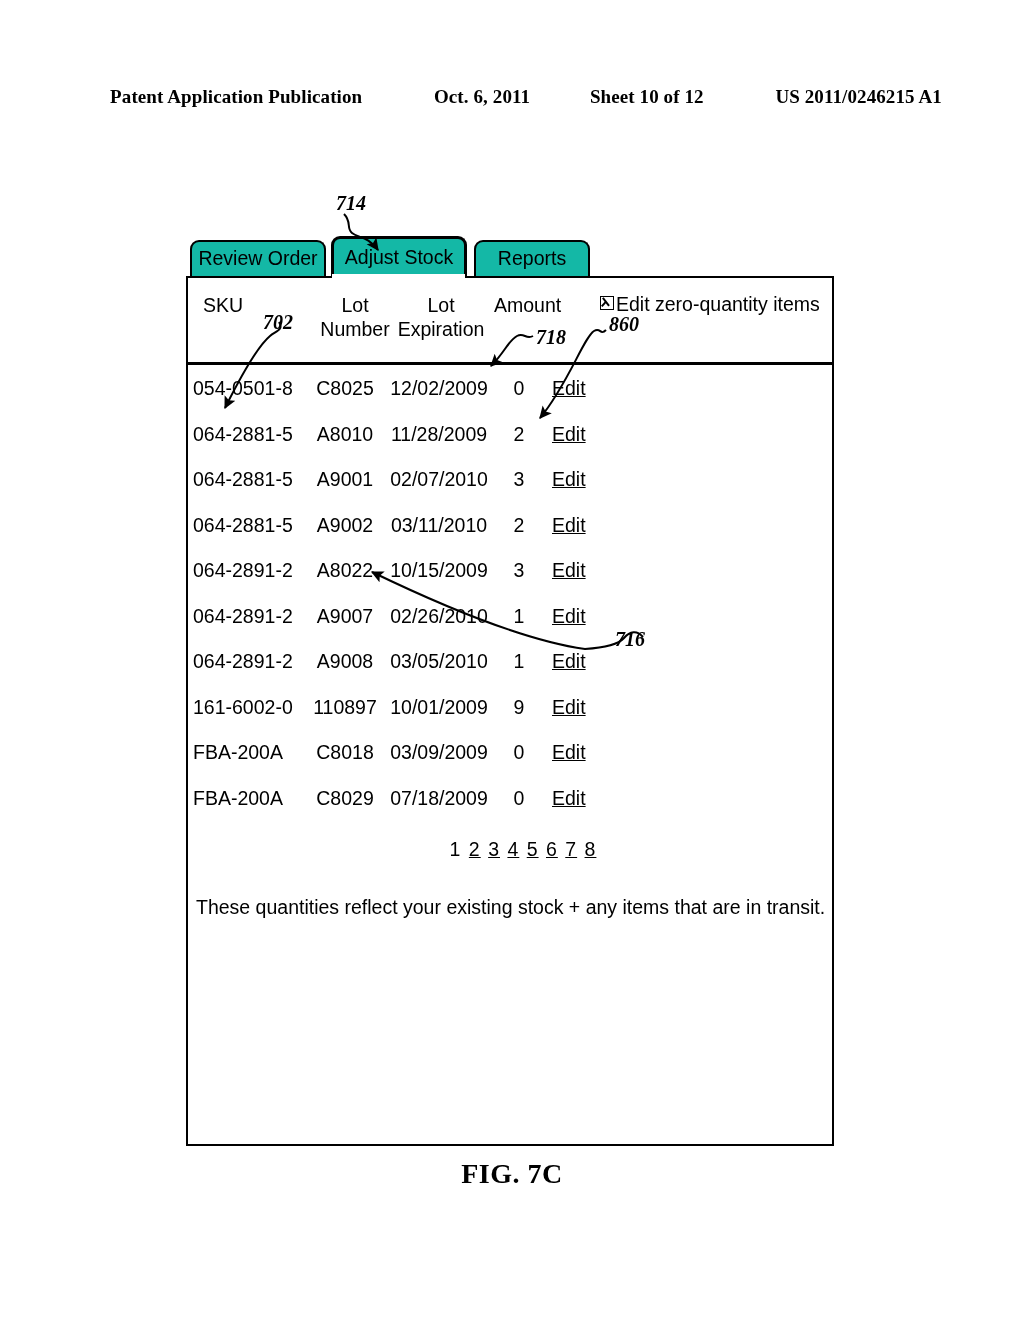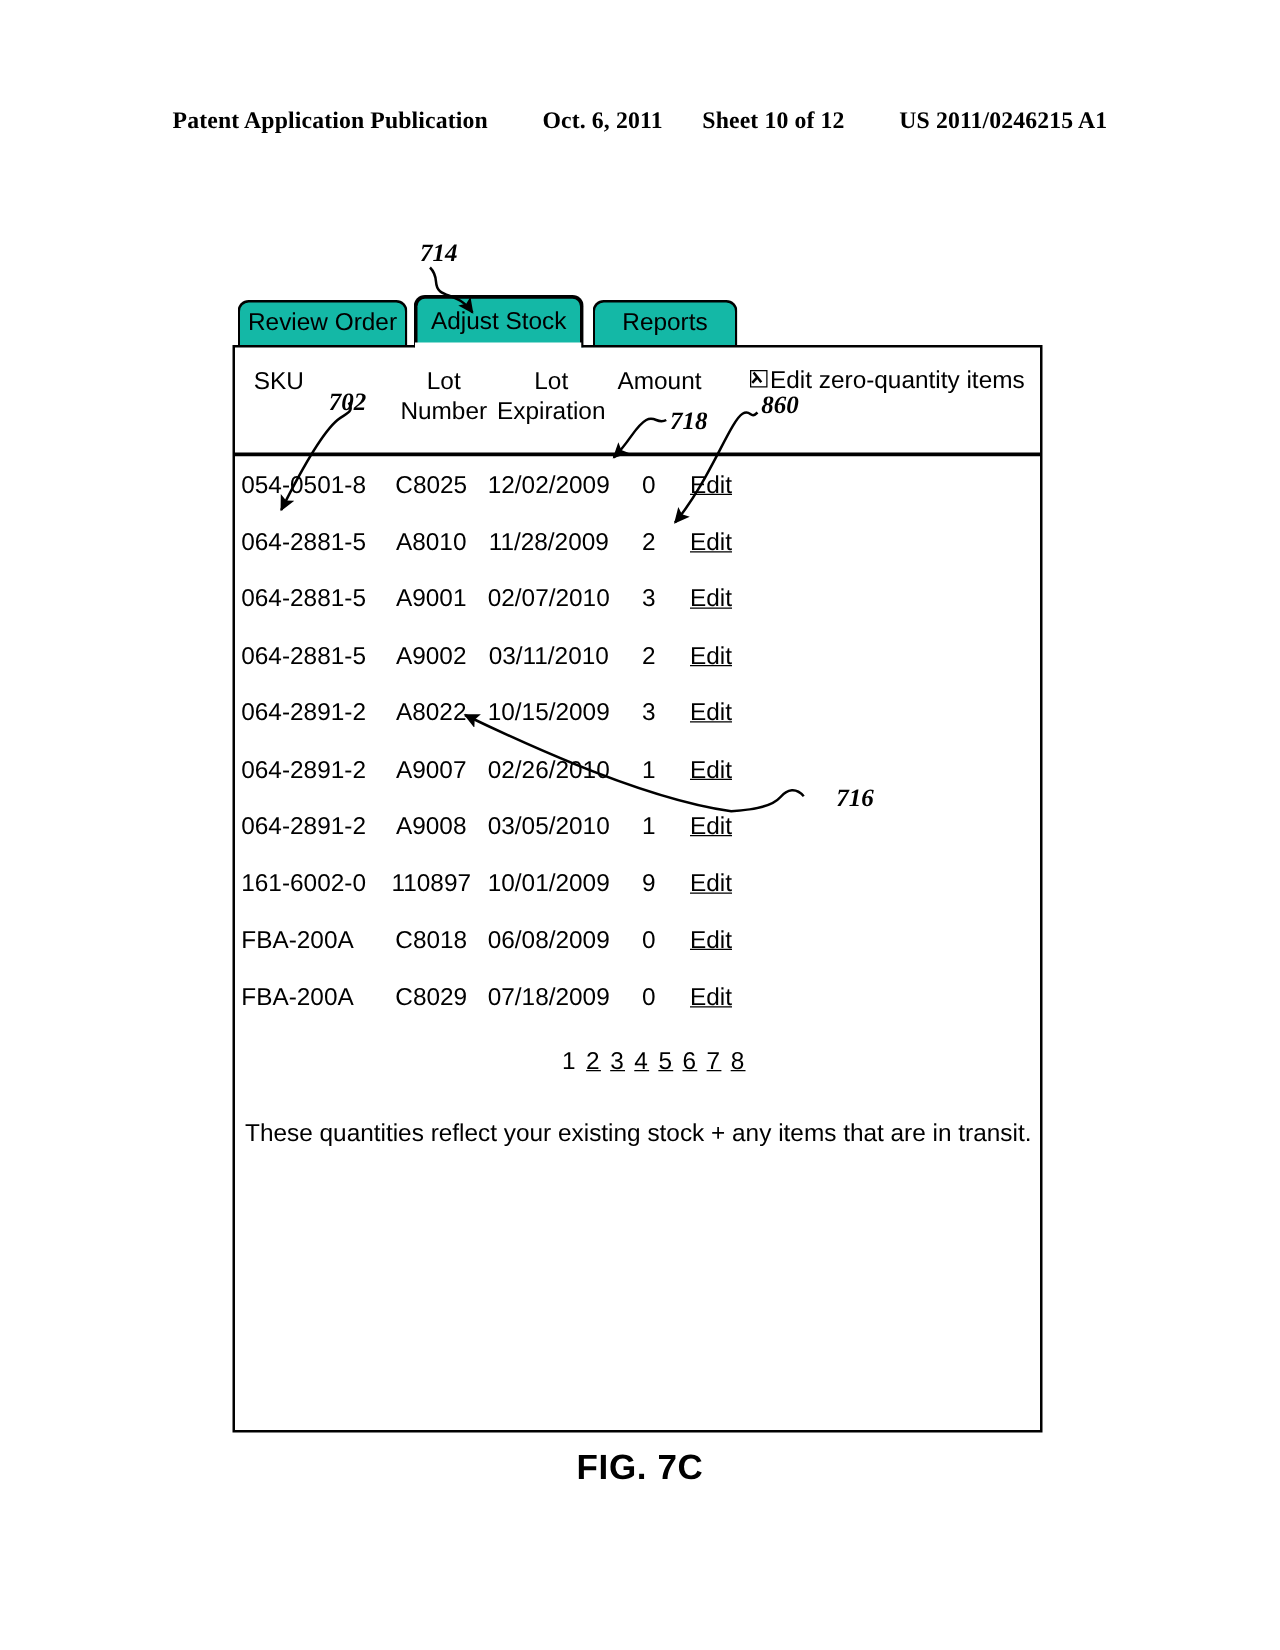--- a/index.html
+++ b/index.html
@@ -22,21 +22,21 @@
     left: 0;
     top: 86px;
     width: 1024px;
     text-align: center;
     font-family: "Liberation Serif", serif;
     font-weight: bold;
     font-size: 19px;
     letter-spacing: 0.1px;
     white-space: nowrap;
   }
-  .page-header .seg { display: inline-block; }
+  .page-header .seg { display: inline-block; margin-left: 28px; }
   .gap-lg { display: inline-block; width: 34px; }
   .gap-md { display: inline-block; width: 22px; }
 
   
   .figure {
     position: absolute;
     left: 0;
     top: 0;
     width: 1024px;
     height: 1320px;
@@ -208,38 +208,38 @@
     font-family: "Liberation Serif", serif;
     font-style: italic;
     font-weight: bold;
     font-size: 20px;
     white-space: nowrap;
   }
   .ref-714 { left: 336px; top: 192px; }
   .ref-702 { left: 263px; top: 311px; }
   .ref-718 { left: 536px; top: 326px; }
   .ref-720 { left: 609px; top: 313px; }
-  .ref-716 { left: 669px; top: 628px; }
+  .ref-716 { left: 615px; top: 628px; }
 
   .leaders {
     position: absolute;
     left: 0; top: 0;
     width: 1024px; height: 1320px;
     pointer-events: none;
     z-index: 8;
   }
 
   
   .caption {
     position: absolute;
     left: 0;
     top: 1158px;
     width: 1024px;
     text-align: center;
-    font-family: Liberation Sans, sans-serif;
+    font-family: Liberation Serif, serif;
     font-weight: bold;
     font-size: 28px;
     letter-spacing: 0.5px;
   }
 </style>
 </head>
 <body>
 
 <div class="page-header">
   <span class="seg">Patent Application Publication</span>
@@ -348,21 +348,21 @@
       <span class="cell c-sku">161-6002-0</span>
       <span class="cell c-lotn">110897</span>
       <span class="cell c-lote">10/01/2009</span>
       <span class="cell c-amt">9</span>
       <span class="cell c-edit">Edit</span>
     </div>
 
     <div class="row">
       <span class="cell c-sku">FBA-200A</span>
       <span class="cell c-lotn">C8018</span>
-      <span class="cell c-lote">06/08/2009</span>
+      <span class="cell c-lote">03/09/2009</span>
       <span class="cell c-amt">0</span>
       <span class="cell c-edit">Edit</span>
     </div>
 
     <div class="row">
       <span class="cell c-sku">FBA-200A</span>
       <span class="cell c-lotn">C8029</span>
       <span class="cell c-lote">07/18/2009</span>
       <span class="cell c-amt">0</span>
       <span class="cell c-edit">Edit</span>

